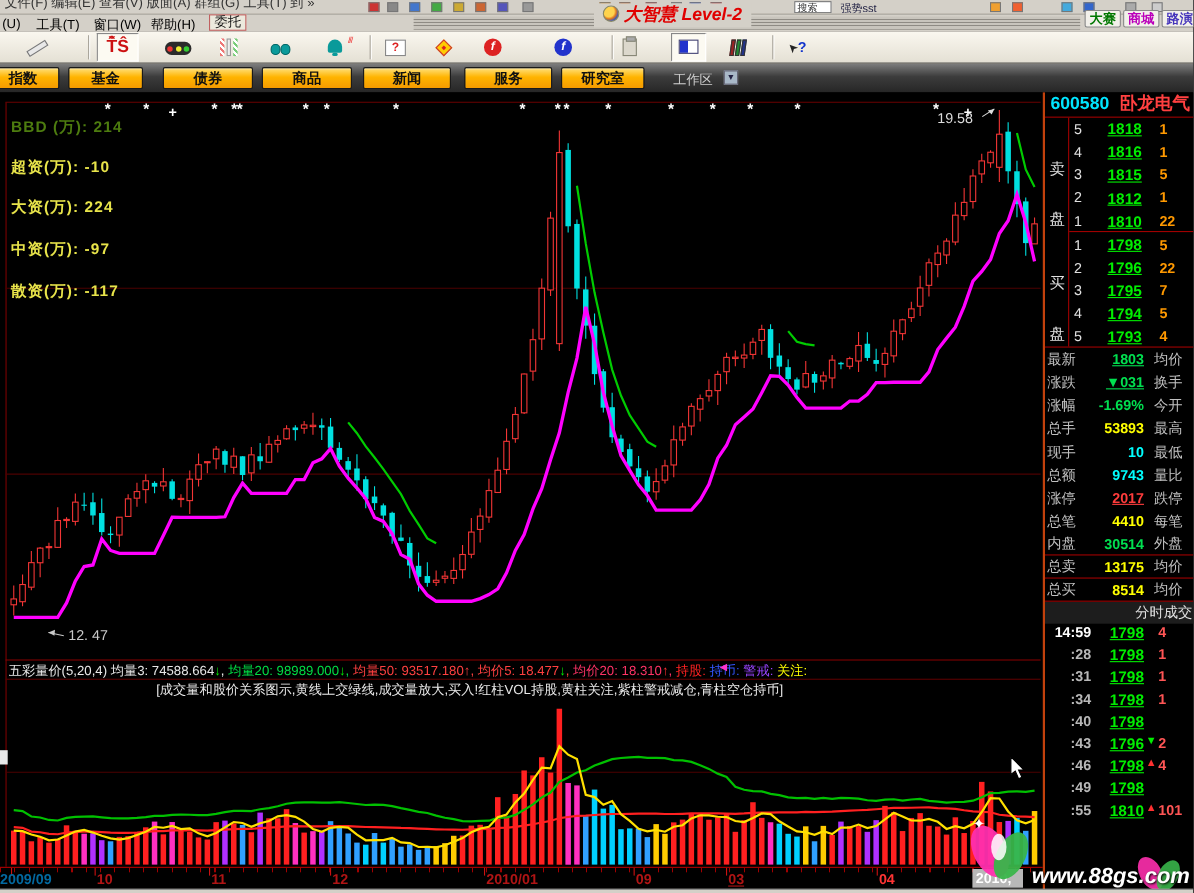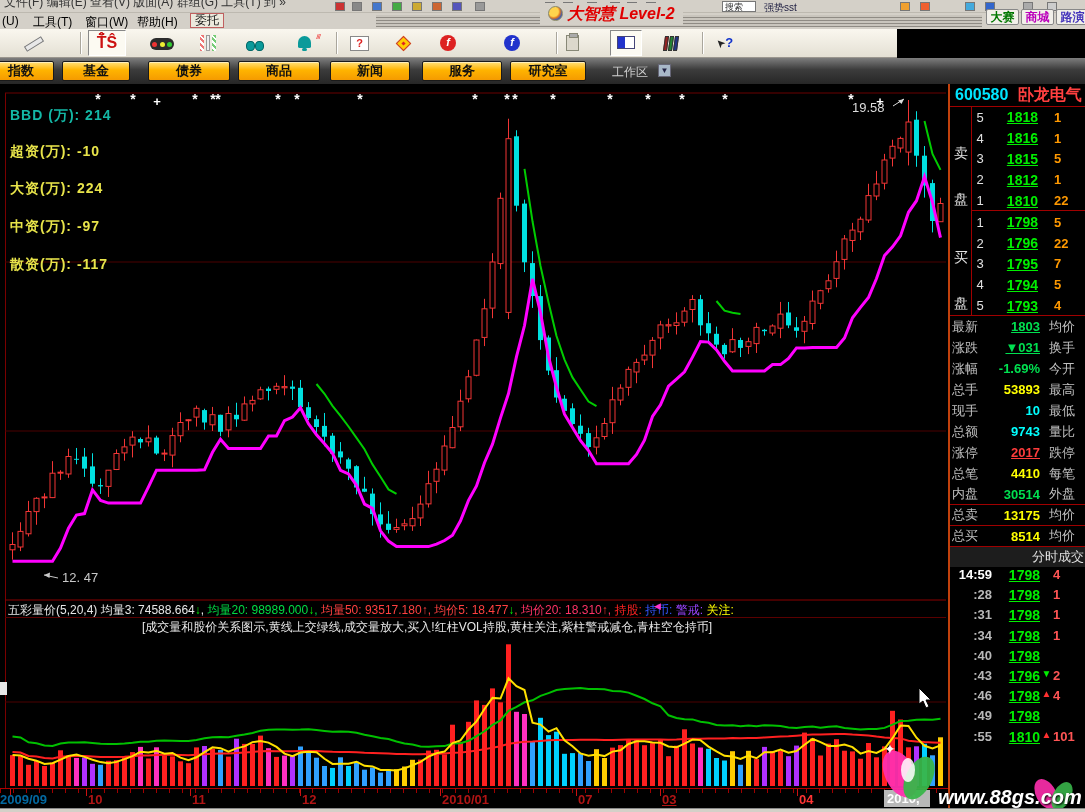--- a/index.html
+++ b/index.html
@@ -17,21 +17,21 @@
            background:repeating-linear-gradient(180deg,#c9c5bd 0 2px,#8f8b84 2px 3px);}
   .menu2{position:absolute;top:1px;font-size:12px;color:#000;cursor:default;}
   .entrust{position:absolute;left:190px;top:0;height:15px;padding:0 4px;border:1px solid #c06060;background:#ece9dd;font-size:12px;color:#111;line-height:13px;}
   .apptitle{position:absolute;left:540px;top:3px;height:22px;z-index:5;background:#d4d0c8;padding:0 8px;
             font-size:16px;font-weight:bold;font-style:italic;color:#e00000;white-space:nowrap;line-height:22px;}
   .applogo{display:inline-block;width:15px;height:15px;border-radius:50%;vertical-align:-2px;margin-right:4px;
            background:radial-gradient(circle at 35% 35%,#ffd34d 0 40%,#e07820 55%,#2a52c8 75%,#8899dd);border:1px solid #886;}
   .cornerbtn{position:absolute;top:9px;width:33px;height:16px;background:#f2f0ea;border:1px solid #888;border-radius:2px;
              font-size:12px;font-weight:bold;text-align:center;line-height:14px;z-index:6;}
   
-  .toolbar{position:absolute;left:0;top:29px;width:897px;height:29px;background:linear-gradient(#faf7ef,#e4e0d4);border-bottom:1px solid #9a968e;}
+  .toolbar{position:absolute;left:0;top:29px;width:1085px;height:29px;background:linear-gradient(#faf7ef,#e4e0d4);border-bottom:1px solid #9a968e;}
   .tsep{position:absolute;top:3px;width:1px;height:22px;background:#aaa69c;box-shadow:1px 0 0 #fff;}
   .ti{position:absolute;top:4px;height:20px;}
   .ruler{width:20px;height:6px;background:#e8e8e8;border:1px solid #777;transform:rotate(-32deg);margin-top:8px;}
   .dollarbtn{position:absolute;left:88px;top:1px;width:38px;height:26px;background:#fcfaf2;border:1px solid;border-color:#888 #fff #fff #888;
              color:#c11;font-weight:bold;font-size:16px;text-align:center;line-height:24px;}
   .traffic{margin-top:5px;width:24px;height:12px;background:#2b2b2b;border-radius:6px;display:flex;align-items:center;justify-content:space-evenly;}
   .traffic i{width:5px;height:5px;border-radius:50%;display:block;}
   .cbars{display:flex;gap:2px;margin-top:2px;}
   .cbars i{display:block;width:4px;height:16px;}
   .bino{margin-top:4px;}
@@ -227,21 +227,21 @@
       <div class="tabbtn" style="left: 148px; width: 82px;">债券</div>
       <div class="tabbtn" style="left: 238px; width: 82px;">商品</div>
       <div class="tabbtn" style="left: 330px; width: 80px;">新闻</div>
       <div class="tabbtn" style="left: 422px; width: 80px;">服务</div>
       <div class="tabbtn" style="left: 510px; width: 76px;">研究室</div>
     </div>
 
   <div id="chart-region">
     <div class="leftborder"></div>
     <div id="chart-labels">
-        <div class="cl-label" style="top: 23px; color: #14b8a6;">BBD (万): 214</div>
+        <div class="cl-label" style="top: 23px; color: #4d7c0f;">BBD (万): 214</div>
         <div class="cl-label" style="top: 59px; color: rgb(232, 228, 74);">超资(万): -10</div>
         <div class="cl-label" style="top: 96px; color: rgb(232, 228, 74);">大资(万): 224</div>
         <div class="cl-label" style="top: 134px; color: rgb(232, 228, 74);">中资(万): -97</div>
         <div class="cl-label" style="top: 172px; color: rgb(232, 228, 74);">散资(万): -117</div>
       </div>
     <div id="main-chart-box">
         <svg width="948" height="554" xmlns="http://www.w3.org/2000/svg" style="display:block">
           <line x1="5" y1="9" x2="946" y2="9" stroke="#6b0000" stroke-width="1"></line>
           <line x1="5" y1="178" x2="946" y2="178" stroke="#4c0000" stroke-width="1"></line>
           <line x1="5" y1="347" x2="946" y2="347" stroke="#4c0000" stroke-width="1"></line>
@@ -650,21 +650,21 @@
       <div class="xlabel" style="left: 0; color: #0369a1;">2009/09</div>
       <div class="mtick" style="left: 86px;"></div>
       <div class="xlabel" style="left: 88px; color: rgb(176, 20, 20);">10</div>
       <div class="mtick" style="left: 190px;"></div>
       <div class="xlabel" style="left: 192px; color: rgb(176, 20, 20);">11</div>
       <div class="mtick" style="left: 300px;"></div>
       <div class="xlabel" style="left: 302px; color: rgb(176, 20, 20);">12</div>
       <div class="mtick" style="left: 440px;"></div>
       <div class="xlabel" style="left: 442px; color: rgb(176, 20, 20);">2010/01</div>
       <div class="mtick" style="left: 576px;"></div>
-      <div class="xlabel" style="left: 578px; color: rgb(176, 20, 20);">07</div>
+      <div class="xlabel" style="left: 578px; color: rgb(176, 20, 20);">09</div>
       <div class="mtick" style="left: 660px;"></div>
       <div class="xlabel" style="left: 662px; color: rgb(176, 20, 20); text-decoration: underline;">03</div>
       <div class="mtick" style="left: 797px;"></div>
       <div class="xlabel" style="left: 799px; color: rgb(255, 52, 52);">04</div>
     </div>
 
   <div id="rp">
     <div id="rp-header">
       <span class="rp-code">600580</span>
       <span class="rp-name">卧龙电气</span>

